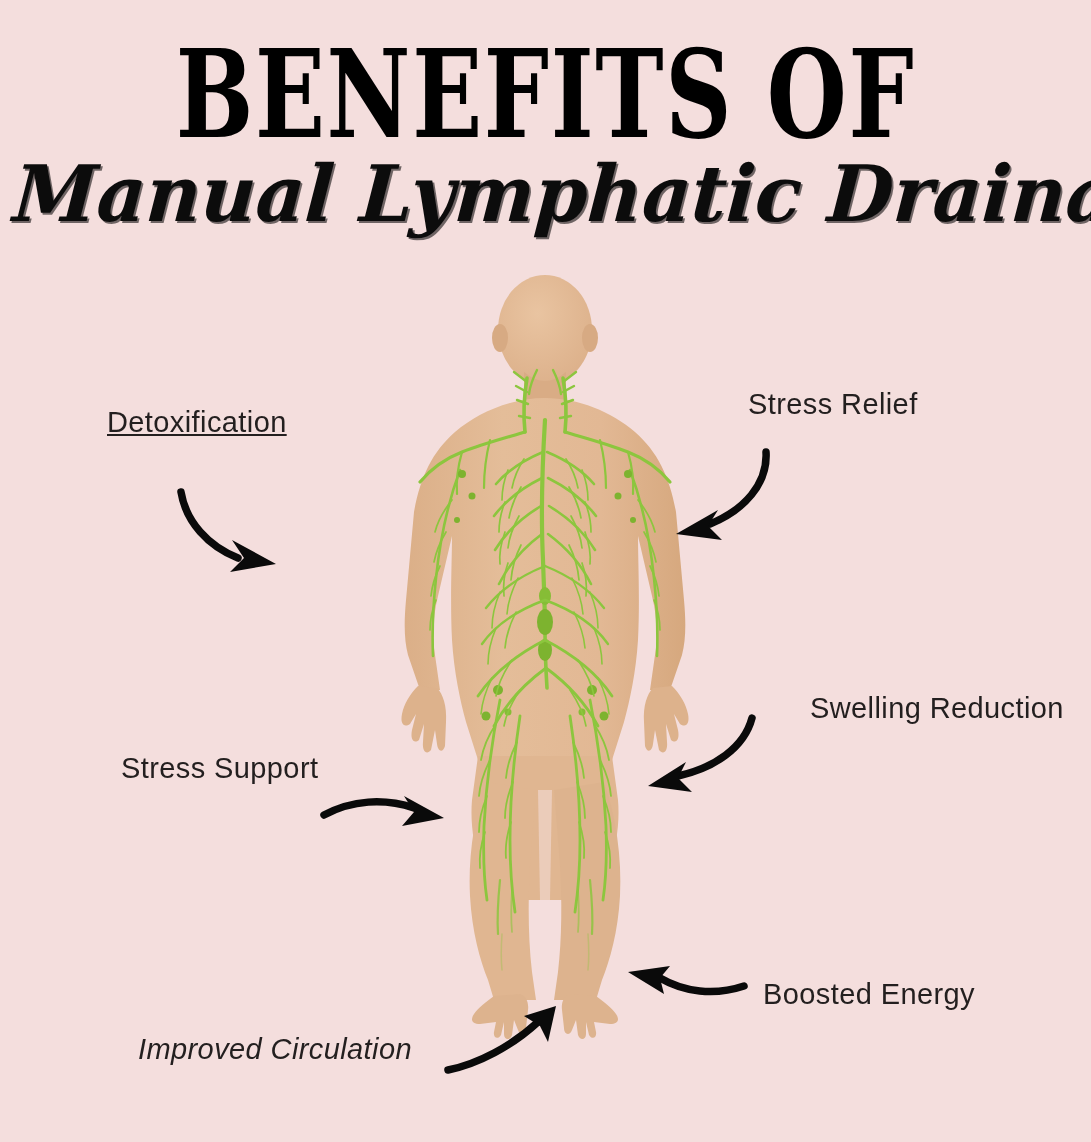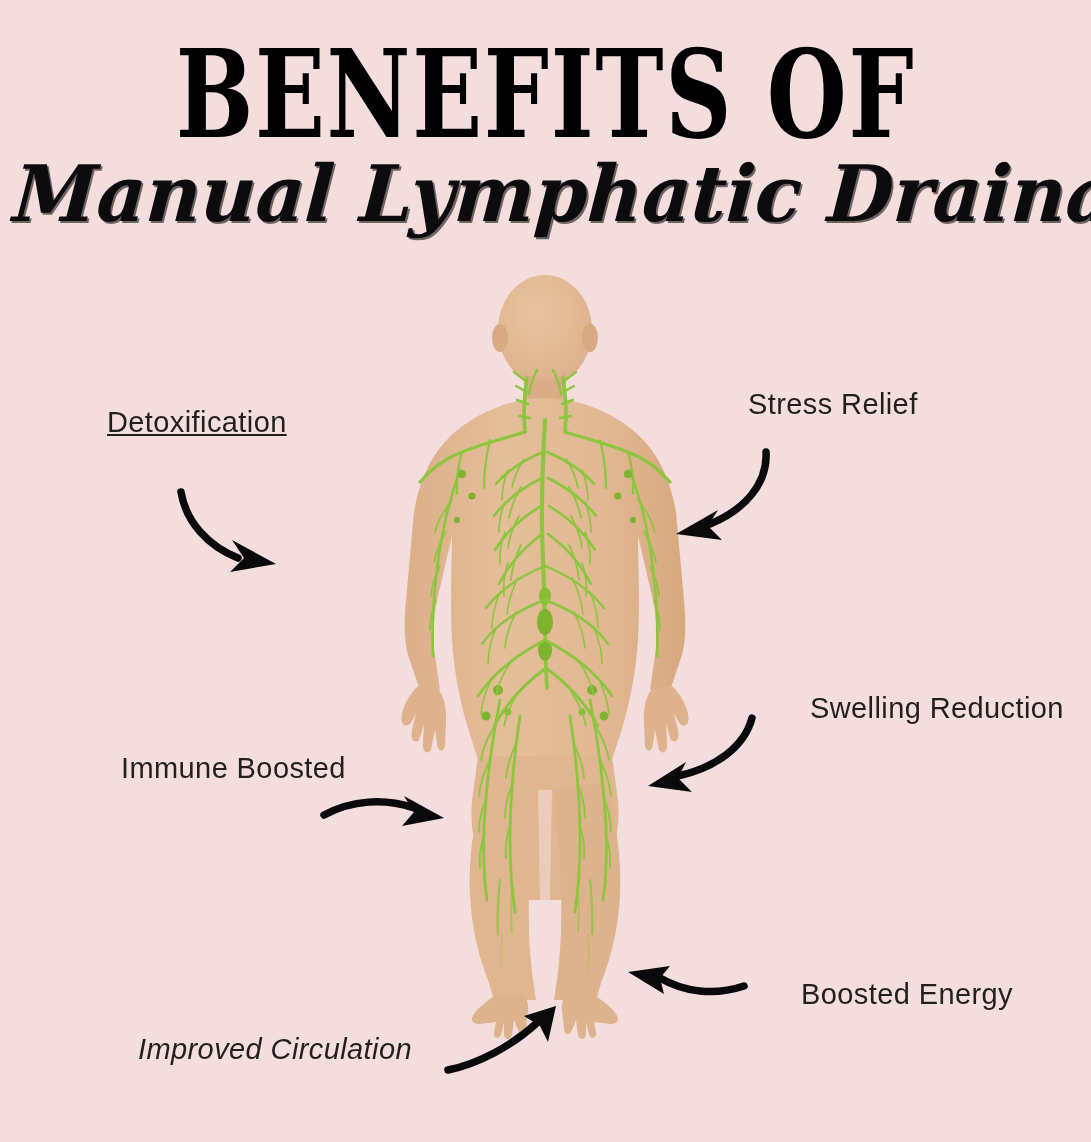--- a/index.html
+++ b/index.html
@@ -66,21 +66,21 @@
     line-height: 34px;
     letter-spacing: 0.4px;
     color: #231f1f;
     white-space: nowrap;
   }
 
   .lbl-detox      { left: 107px; top: 405px; text-decoration: underline; }
   .lbl-stress     { left: 748px; top: 387px; }
   .lbl-immune     { left: 121px; top: 751px; }
   .lbl-swelling   { left: 786px; top: 691px; margin-left: 24px; }
-  .lbl-energy     { left: 801px; top: 977px; }
+  .lbl-energy     { left: 763px; top: 977px; }
   .lbl-circ       { left: 138px; top: 1032px; font-style: italic; }
 
   
   .layer {
     position: absolute;
     left: 0;
     top: 0;
     width: 1091px;
     height: 1142px;
   }
@@ -436,21 +436,21 @@
       <path d="M448,1070
                C 478,1064 512,1046 538,1022" fill="none" stroke="#0a0a0a" stroke-width="7.5" stroke-linecap="round"></path>
       <path d="M524,1016 L556,1006 L548,1042 L540,1026 Z" fill="#0a0a0a"></path>
     </g>
   </svg>
 
   <div class="label lbl-detox">Detoxification</div>
 
   <div class="label lbl-stress">Stress Relief</div>
 
-  <div class="label lbl-immune">Immune Boosted</div>
+  <div class="label lbl-immune">Stress Support</div>
 
   <div class="label lbl-swelling">Swelling Reduction</div>
 
   <div class="label lbl-energy">Boosted Energy</div>
 
   <div class="label lbl-circ">Improved Circulation</div>
 
 </div>
 
 </body></html>

